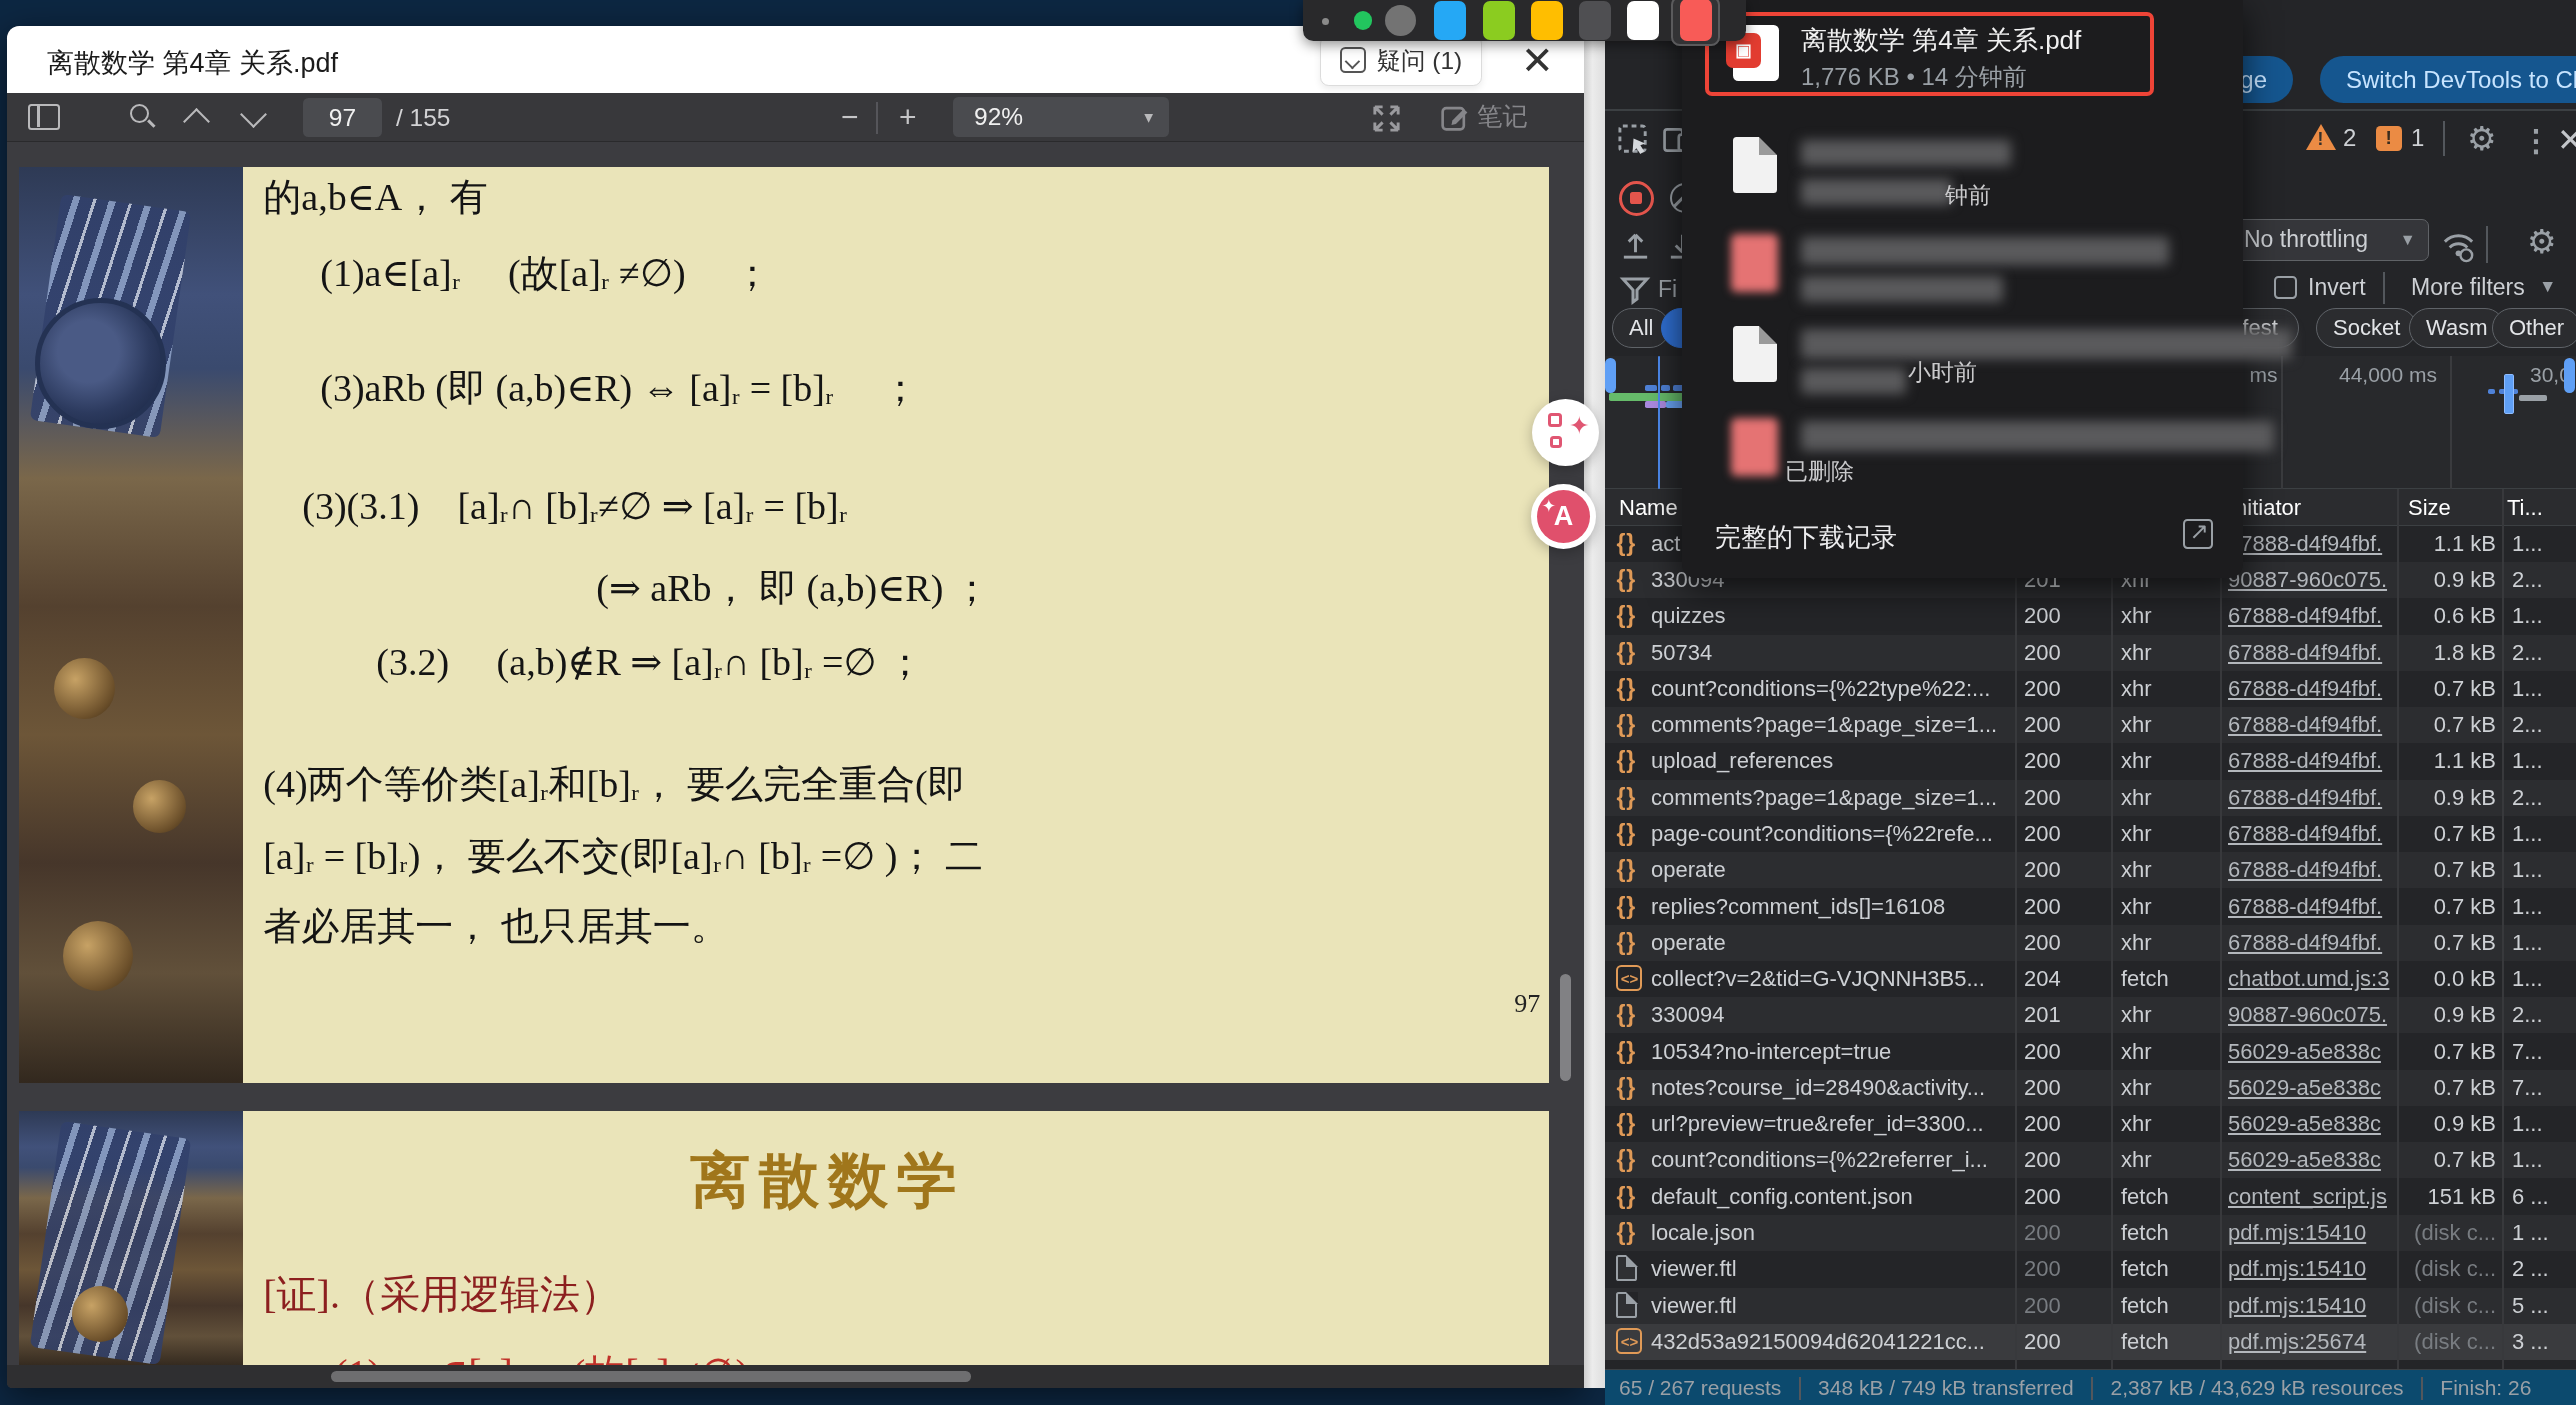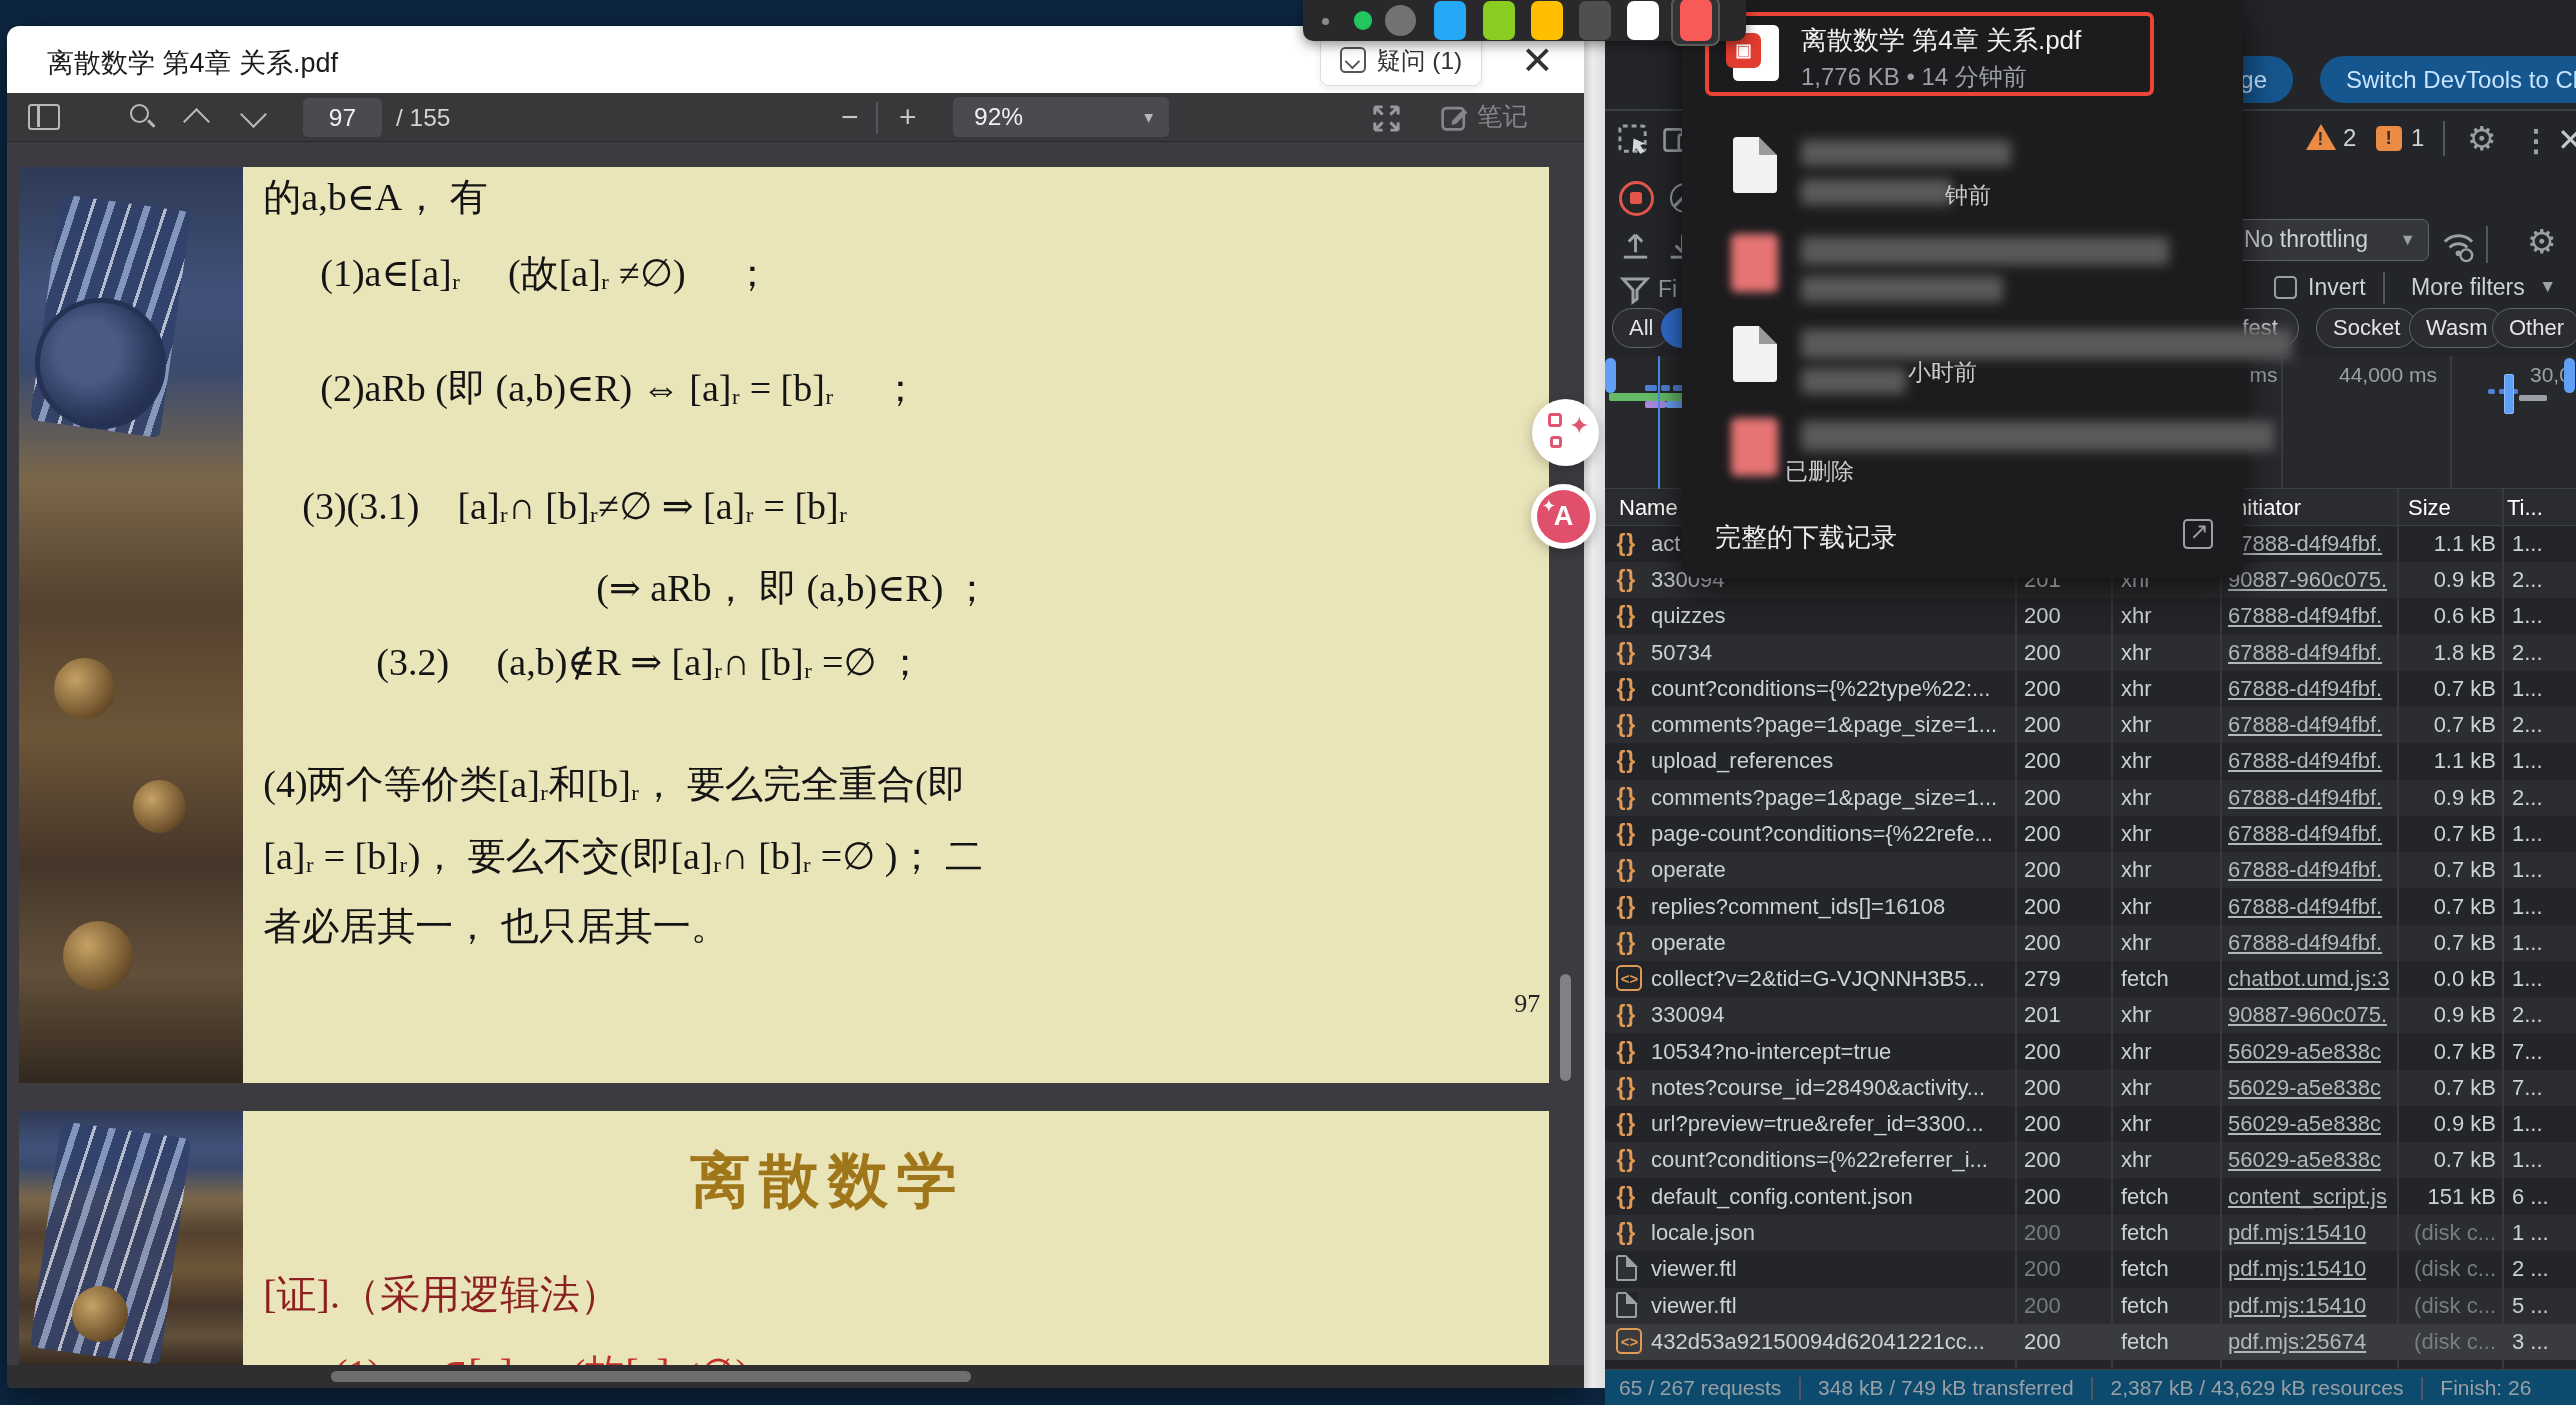--- a/index.html
+++ b/index.html
@@ -199,21 +199,21 @@
         <div class="decor">
           <div class="ribbon"></div>
             <div class="medal"></div>
           <div class="btn1" style="left:35px;top:491px;width:61px;height:61px;"></div>
           <div class="btn2" style="left:114px;top:613px;width:53px;height:53px;"></div>
           <div class="btn3" style="left:44px;top:754px;width:70px;height:70px;"></div>
         </div>
         <div id="p1-lines">
             <div class="pdf-line" style="left: 244px; top: 5.3px;">的a,b∈A， 有</div>
             <div class="pdf-line" style="left: 301px; top: 81px;">(1)a∈[a]ᵣ　 (故[a]ᵣ ≠∅)　 ；</div>
-            <div class="pdf-line" style="left: 301px; top: 196px;">(2)aRb (即 (a,b)∈R) ⇔ [a]ᵣ = [b]ᵣ　 ；</div>
+            <div class="pdf-line" style="left: 301px; top: 196px;">(3)aRb (即 (a,b)∈R) ⇔ [a]ᵣ = [b]ᵣ　 ；</div>
             <div class="pdf-line" style="left: 283px; top: 314px;">(3)(3.1)　[a]ᵣ∩ [b]ᵣ≠∅ ⇒ [a]ᵣ =  [b]ᵣ</div>
             <div class="pdf-line" style="left: 577px; top: 396px;">(⇒ aRb， 即 (a,b)∈R) ；</div>
             <div class="pdf-line" style="left: 357px; top: 470px;">(3.2)　 (a,b)∉R ⇒ [a]ᵣ∩ [b]ᵣ =∅ ；</div>
             <div class="pdf-line" style="left: 244px; top: 592px;">(4)两个等价类[a]ᵣ和[b]ᵣ， 要么完全重合(即</div>
             <div class="pdf-line" style="left: 244px; top: 664px;">[a]ᵣ =  [b]ᵣ)， 要么不交(即[a]ᵣ∩ [b]ᵣ =∅ )； 二</div>
             <div class="pdf-line" style="left: 244px; top: 734px;">者必居其一， 也只居其一。</div>
           </div>
         <div id="p1-num" style="left:1495px;top:822px;">97</div>
       </div>
       <div id="page2" class="pdf-page">
@@ -460,21 +460,21 @@
             <div class="cell nm">operate</div>
             <div class="cell st">200</div>
             <div class="cell tp">xhr</div>
             <div class="cell in">67888-d4f94fbf.</div>
             <div class="cell sz">0.7 kB</div>
             <div class="cell tm">1...</div>
           </div>
           <div class="net-row" style="top: 472px; background: rgb(36, 37, 40);">
             <span class="row-icon ri-script">&lt;&gt;</span>
             <div class="cell nm">collect?v=2&amp;tid=G-VJQNNH3B5...</div>
-            <div class="cell st">279</div>
+            <div class="cell st">204</div>
             <div class="cell tp">fetch</div>
             <div class="cell in">chatbot.umd.js:3</div>
             <div class="cell sz">0.0 kB</div>
             <div class="cell tm">1...</div>
           </div>
           <div class="net-row" style="top: 508px; background: rgb(44, 45, 48);">
             <span class="row-icon ri-json">{}</span>
             <div class="cell nm">330094</div>
             <div class="cell st">201</div>
             <div class="cell tp">xhr</div>

